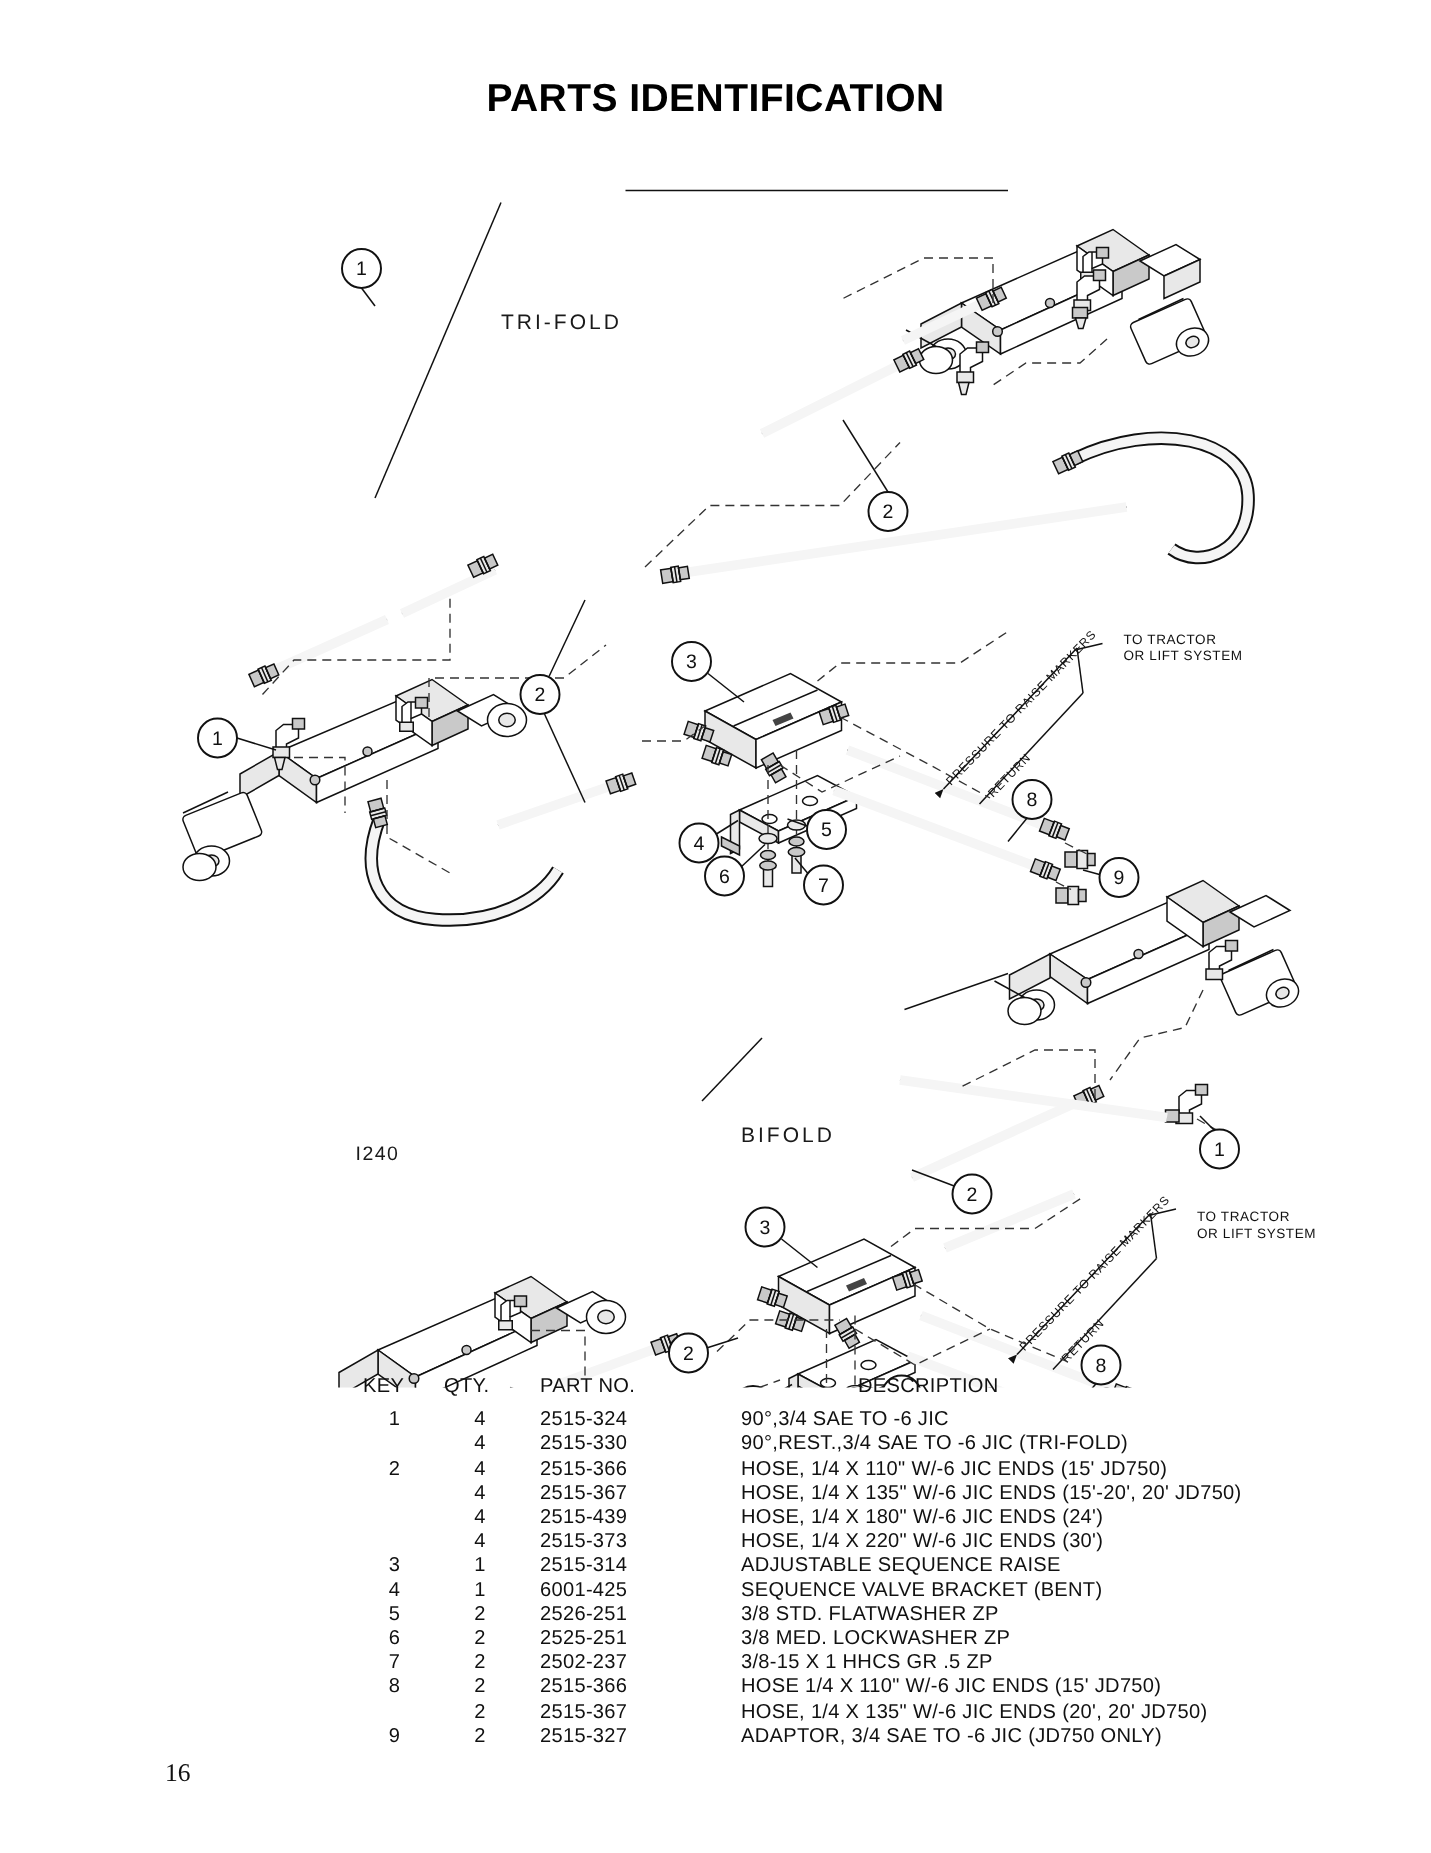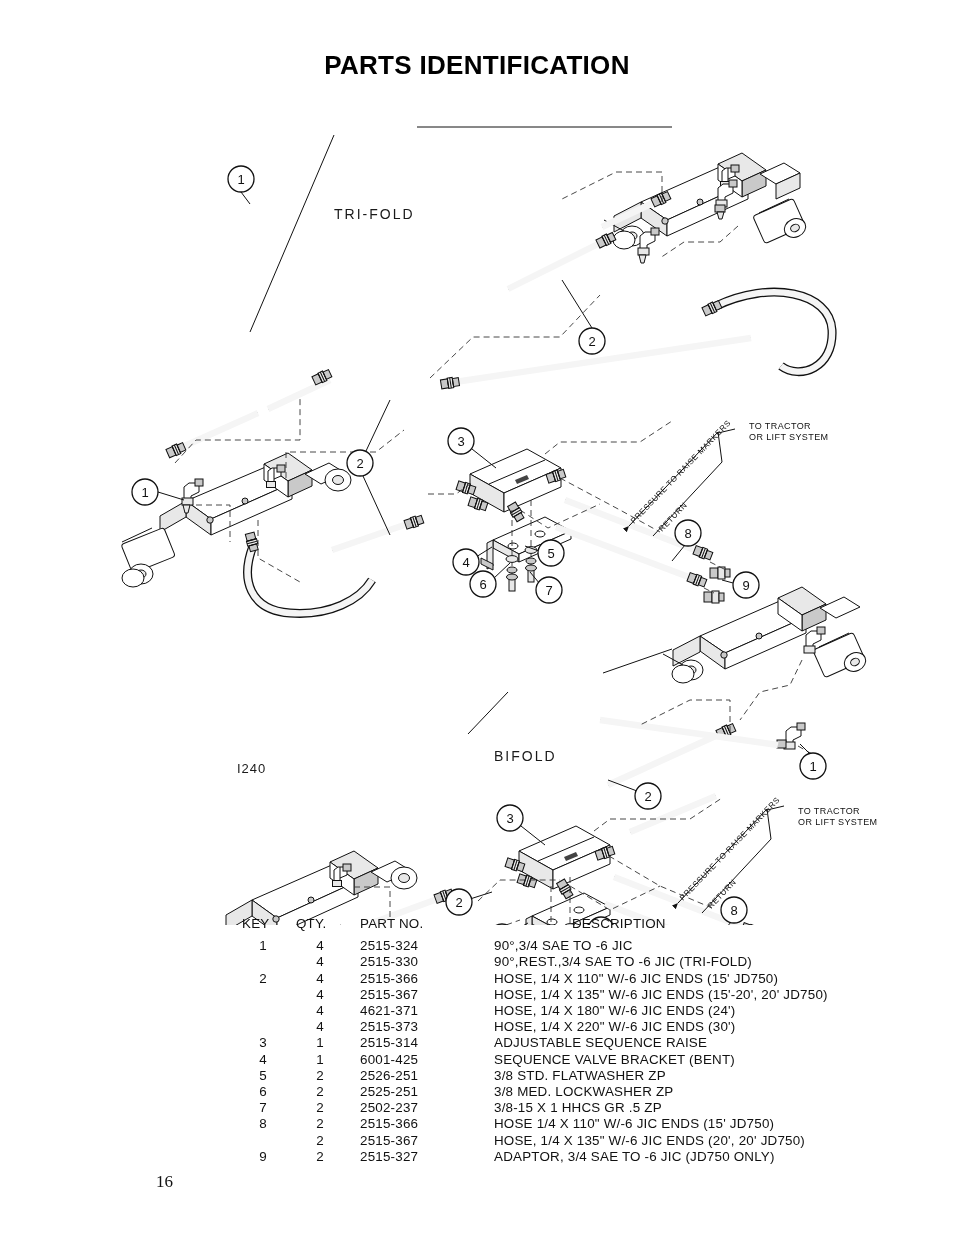--- a/index.html
+++ b/index.html
@@ -110,21 +110,20 @@
   thead .col-desc { padding-left: 120px !important; }
   thead th { padding-bottom: 6px !important; }
 
   #page-number {
     position: absolute;
     top: 1172px;
     left: 110px;
     font-family: "Liberation Serif", serif;
     font-size: 17px;
     color: #111;
-    margin-left: 46px;
   }
 
   
   svg text {
     font-family: "Liberation Sans", sans-serif;
     fill: #111;
   }
   .balloon-circle {
     fill: #ffffff;
     stroke: #111;
@@ -764,21 +763,21 @@
           </tr>
           <tr>
             <td class="col-key"></td>
             <td class="col-qty">4</td>
             <td class="col-part">2515-367</td>
             <td class="col-desc">HOSE, 1/4 X 135" W/-6 JIC ENDS (15'-20', 20' JD750)</td>
           </tr>
           <tr>
             <td class="col-key"></td>
             <td class="col-qty">4</td>
-            <td class="col-part">4621-371</td>
+            <td class="col-part">2515-439</td>
             <td class="col-desc">HOSE, 1/4 X 180" W/-6 JIC ENDS (24')</td>
           </tr>
           <tr>
             <td class="col-key"></td>
             <td class="col-qty">4</td>
             <td class="col-part">2515-373</td>
             <td class="col-desc">HOSE, 1/4 X 220" W/-6 JIC ENDS (30')</td>
           </tr>
           <tr>
             <td class="col-key">3</td>

